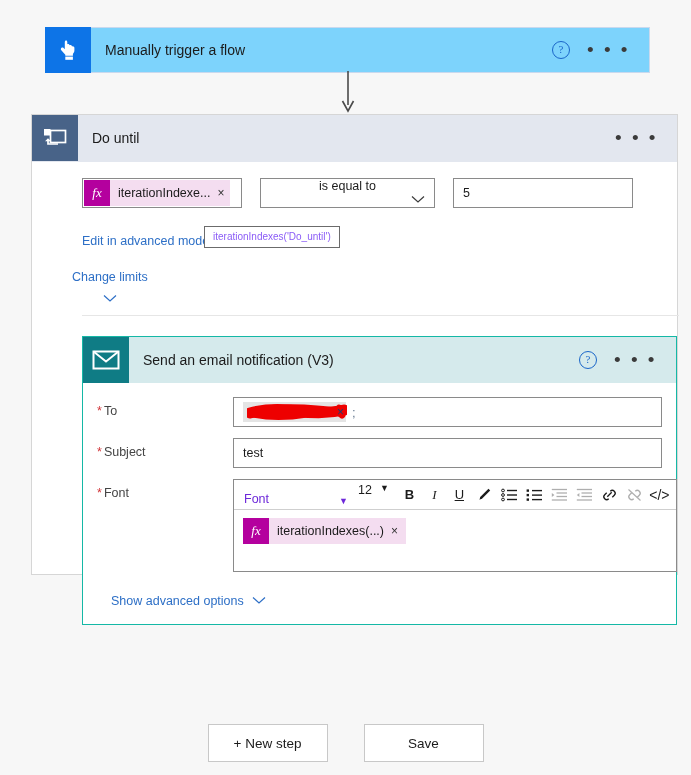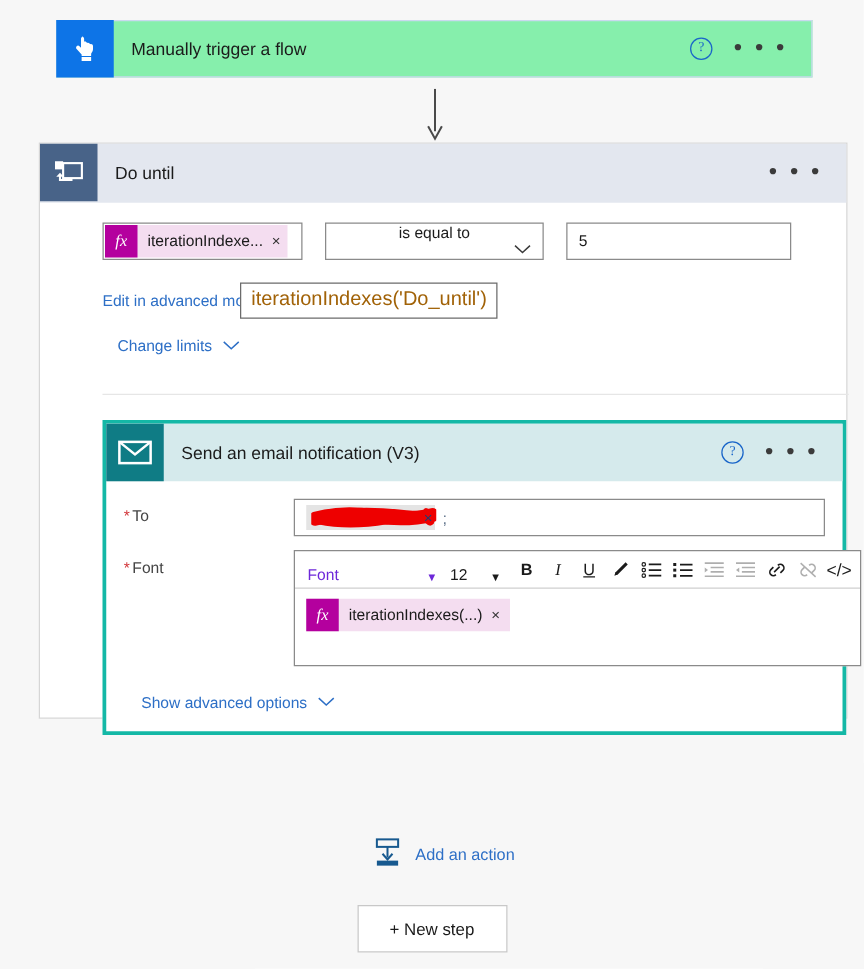--- a/index.html
+++ b/index.html
@@ -21,25 +21,25 @@
   .card {
     position: absolute;
     background: #ffffff;
     border: 1px solid #d6d6d6;
     box-sizing: border-box;
   }
 
   
   .trigger-card {
     left: 45px;
-    top: 16px;
+    top: 27px;
     width: 605px;
     height: 46px;
     border: 1px solid #c9d9ee;
-    background: #86efac;
+    background: #7dd3fc;
     display: flex;
     align-items: center;
   }
   .trigger-icon {
     width: 46px;
     height: 46px;
     background: #0d74e7;
     flex: 0 0 46px;
     display: flex;
     align-items: center;
@@ -212,55 +212,56 @@
     align-items: center;
     gap: 8px;
   }
   .link-advanced {
     position: absolute;
     left: 50px;
     top: 72px;
   }
   .link-limits {
     position: absolute;
-    left: 62px;
+    left: 40px;
     top: 108px;
+    flex-direction: column;
   }
 
   
   .tooltip {
     position: absolute;
-    left: 160px;
+    left: 172px;
     top: 64px;
     background: #ffffff;
     border: 1px solid #6b6b6b;
     padding: 4px 8px 5px 8px;
-    font-size: 16px;
-    color: #a16207;
+    font-size: 10px;
+    color: #8b5cf6;
     white-space: nowrap;
     z-index: 20;
   }
 
   
   .inner-divider {
     position: absolute;
     left: 50px;
     top: 153px;
     width: 597px;
     height: 1px;
     background: #e6e6e6;
   }
 
   
   .email-card {
     position: absolute;
     left: 50px;
     top: 174px;
     width: 595px;
-    border: 3px solid #14b8a6;
+    border: 1px solid #14b8a6;
     background: #ffffff;
     box-sizing: border-box;
   }
   .email-header {
     height: 46px;
     background: #d5eaec;
     display: flex;
     align-items: center;
   }
   .email-icon {
@@ -350,26 +351,26 @@
     height: 23px;
     padding: 0 4px 0 6px;
     font-size: 12.5px;
     color: #6d28d9;
     cursor: pointer;
     gap: 18px;
   }
   .tb-font .caret { margin-left: auto; font-size: 9px; }
   .tb-size {
     display: flex;
-    align-items: flex-end;
+    align-items: flex-start;
     height: 23px;
     padding: 0 4px 0 6px;
     font-size: 12.5px;
     color: #1b1b1b;
-    gap: 18px;
+    gap: 8px;
     cursor: pointer;
     margin-right: 4px;
   }
   .tb-size .caret { font-size: 9px; }
   .tb-btn {
     width: 25px;
     height: 25px;
     display: flex;
     align-items: center;
     justify-content: center;
@@ -545,20 +546,28 @@
                 <path d="M3 10 Q25 4 50 8 T97 7" stroke="#ee0000" stroke-width="11" fill="none" stroke-linecap="round"></path>
                 <path d="M6 11 Q30 16 60 11 T95 12" stroke="#ee0000" stroke-width="7" fill="none" stroke-linecap="round"></path>
                 <path d="M10 6 Q40 2 70 5 T92 4" stroke="#ee0000" stroke-width="5" fill="none" stroke-linecap="round"></path>
               </svg>
               <span class="chip-x">×</span>
             </span>
             <span class="semicolon">;</span>
           </div>
         </div>
 
+        <div class="field-row">
+          <div class="field-label">
+            <span class="req-star">*</span><span>Subject</span>
+          </div>
+          <div class="text-input">
+            <span>test</span>
+          </div>
+        </div>
 
         <div class="field-row">
           <div class="field-label">
             <span class="req-star">*</span><span>Font</span>
           </div>
 
           <div class="editor">
             <div class="editor-toolbar">
 
               <div class="tb-font">
@@ -659,29 +668,19 @@
             <span>
               <svg width="14" height="9" viewBox="0 0 14 9" aria-hidden="true">
                   <path d="M1 1.5 L7 7 L13 1.5" fill="none" stroke="#2d6fc6" stroke-width="1.2"></path>
                 </svg>
             </span>
           </span>
         </div>
       </div>
     </div>
 
-    <div class="add-action">
-      <span>
-        <svg width="26" height="24" viewBox="0 0 26 24" aria-hidden="true">
-          <rect x="4.5" y="1.5" width="17" height="6" fill="none" stroke="#17598f" stroke-width="1.6"></rect>
-          <line x1="13" y1="7.5" x2="13" y2="16" stroke="#17598f" stroke-width="1.6"></line>
-          <path d="M9 13 L13 17.5 L17 13" fill="none" stroke="#17598f" stroke-width="1.6"></path>
-          <rect x="4.5" y="18.5" width="17" height="4" fill="#17598f"></rect>
-        </svg>
-      </span>
-      <span class="add-action-label">Add an action</span>
-    </div>
   </div>
 </div>
 
 <div class="footer-buttons">
   <button class="btn">+ New step</button>
+  <button class="btn">Save</button>
 </div>
 
 </body></html>

